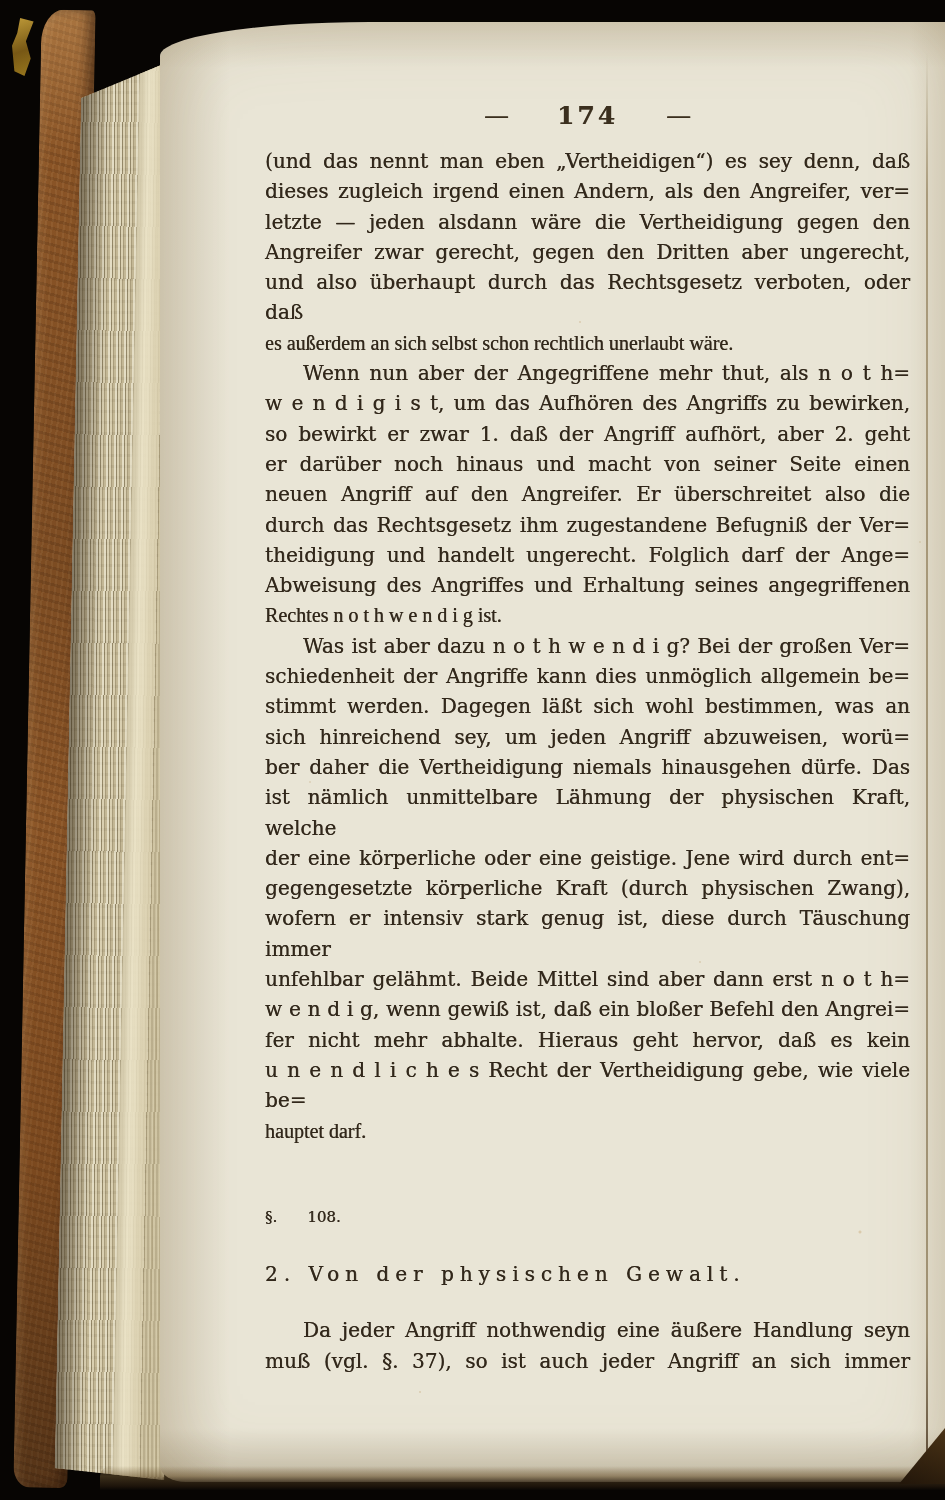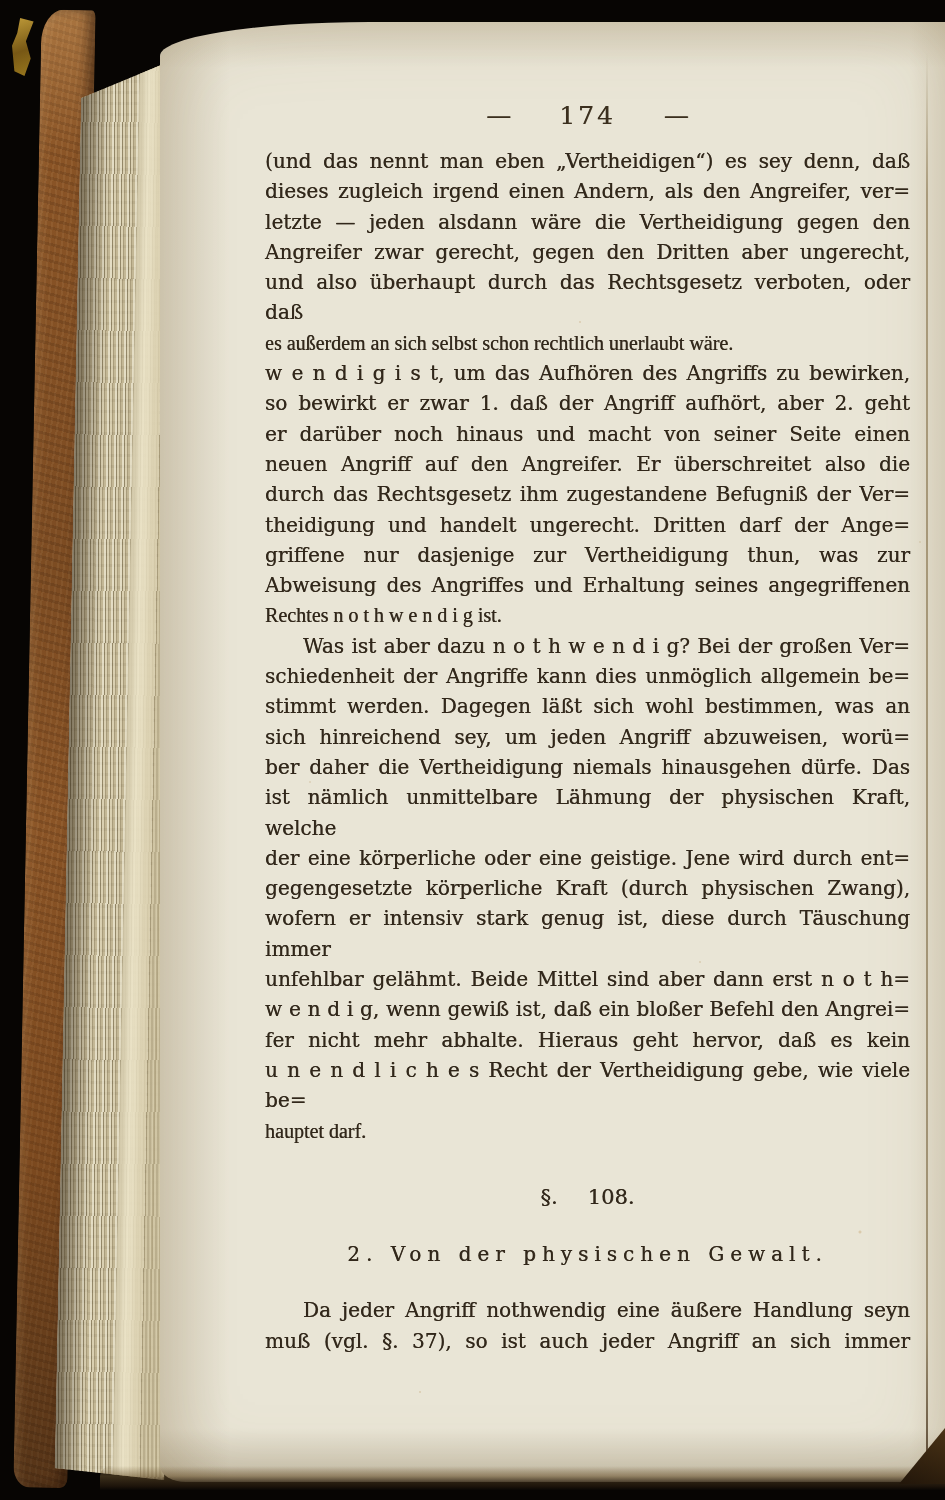--- a/index.html
+++ b/index.html
@@ -108,35 +108,35 @@
   .page-inner {
     position: absolute; left: 105px; top: 0; width: 645px;
     color: var(--ink);
   }
   .page-header {
     margin-top: 78px;
     display: flex; justify-content: center; align-items: center; gap: 48px;
     font-size: 25px; line-height: 32px; color: #3b2f1e;
     text-shadow: .35px 0 0 rgba(59,47,30,.8);
   }
-  .page-header .pgnum { letter-spacing: 3px; }
+  .page-header .pgnum { letter-spacing: 3px; font-weight: bold; }
 
   #text-flow {
     margin-top: 14px;
     font-size: 20px; line-height: 30.3px;
     text-shadow: .35px 0 0 rgba(49,39,26,.8);
   }
   .pline { text-align: justify; text-align-last: justify; }
   .pline.endline { text-align-last: left; font-family: Liberation Serif, serif; }
   .pline.indent { text-indent: 38px; }
 
-  .sec-head { margin-top: 36px; text-align: center; font-size: 21px; line-height: 30.3px; }
+  .sec-head { margin-top: 56px; text-align: left; font-size: 15px; line-height: 30.3px; }
   .sec-head .mark { margin-right: 30px; }
   .sub-head {
-    margin: 27px 0 26px; text-align: center;
+    margin: 27px 0 26px; 
     font-size: 20px; line-height: 30.3px; letter-spacing: .30em;
   }
 </style>
 </head>
 <body>
 
 <div class="lean">
   <div class="spine"></div>
   <div class="edges">
     <div class="hl-1"></div>
@@ -157,27 +157,27 @@
     <div id="text-flow">
         <div class="para">
           <div class="pline">(und das nennt man eben „Vertheidigen“) es sey denn, daß</div>
           <div class="pline">dieses zugleich irgend einen Andern, als den Angreifer, ver=</div>
           <div class="pline">letzte — jeden alsdann wäre die Vertheidigung gegen den</div>
           <div class="pline">Angreifer zwar gerecht, gegen den Dritten aber ungerecht,</div>
           <div class="pline">und also überhaupt durch das Rechtsgesetz verboten, oder daß</div>
           <div class="pline endline">es außerdem an sich selbst schon rechtlich unerlaubt wäre.</div>
         </div>
         <div class="para">
+          <div class="pline indent">Wenn nun aber der Angegriffene mehr thut, als n o t h=</div>
           <div class="pline">w e n d i g  i s t, um das Aufhören des Angriffs zu bewirken,</div>
           <div class="pline">so bewirkt er zwar 1. daß der Angriff aufhört, aber 2. geht</div>
           <div class="pline">er darüber noch hinaus und macht von seiner Seite einen</div>
           <div class="pline">neuen Angriff auf den Angreifer. Er überschreitet also die</div>
           <div class="pline">durch das Rechtsgesetz ihm zugestandene Befugniß der Ver=</div>
-          <div class="pline">theidigung und handelt ungerecht. Dritten darf der Ange=</div>
-          <div class="pline">griffene nur dasjenige zur Vertheidigung thun, was zur</div>
+          <div class="pline">theidigung und handelt ungerecht. Folglich darf der Ange=</div>
           <div class="pline">Abweisung des Angriffes und Erhaltung seines angegriffenen</div>
           <div class="pline endline">Rechtes n o t h w e n d i g ist.</div>
         </div>
         <div class="para">
           <div class="pline indent">Was ist aber dazu n o t h w e n d i g? Bei der großen Ver=</div>
           <div class="pline">schiedenheit der Angriffe kann dies unmöglich allgemein be=</div>
           <div class="pline">stimmt werden. Dagegen läßt sich wohl bestimmen, was an</div>
           <div class="pline">sich hinreichend sey, um jeden Angriff abzuweisen, worü=</div>
           <div class="pline">ber daher die Vertheidigung niemals hinausgehen dürfe. Das</div>
           <div class="pline">ist nämlich unmittelbare Lähmung der physischen Kraft, welche</div>

